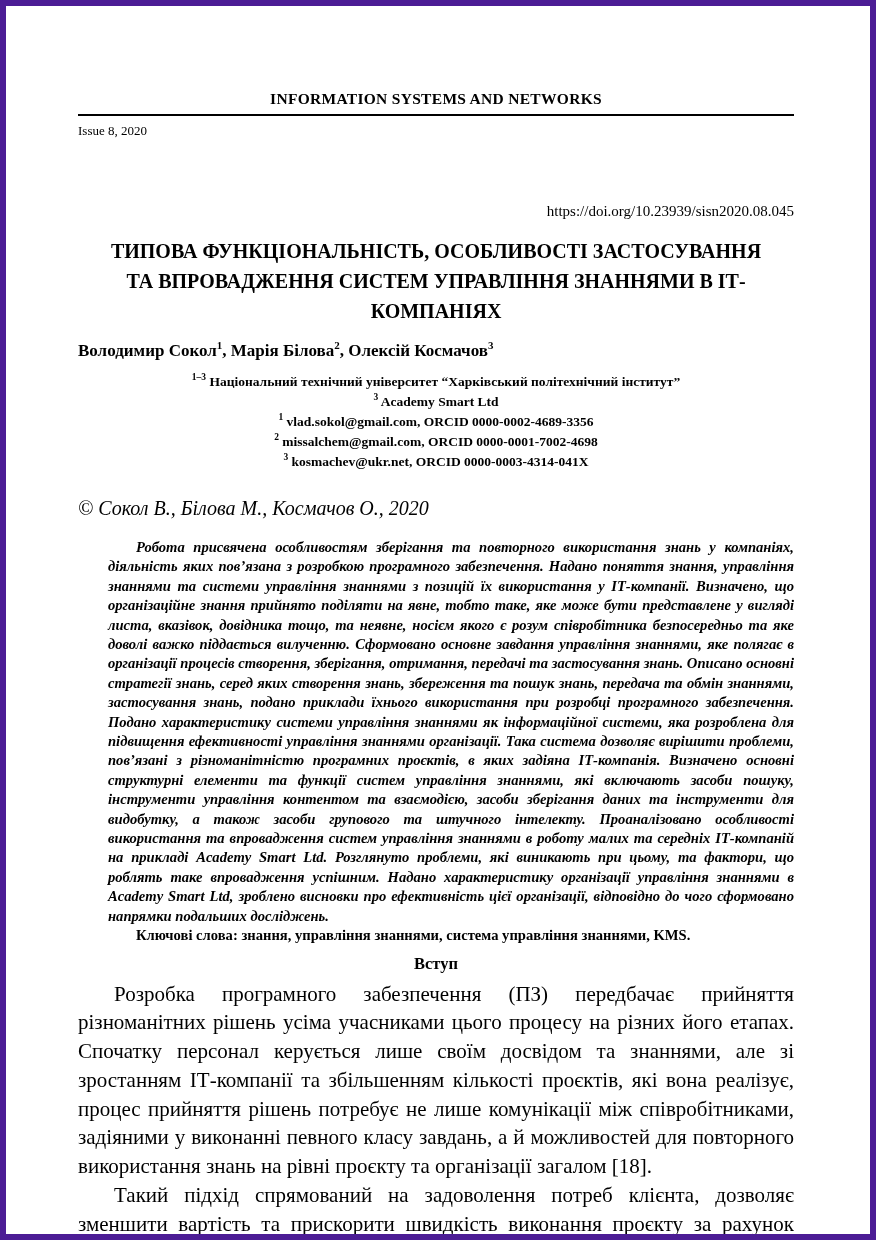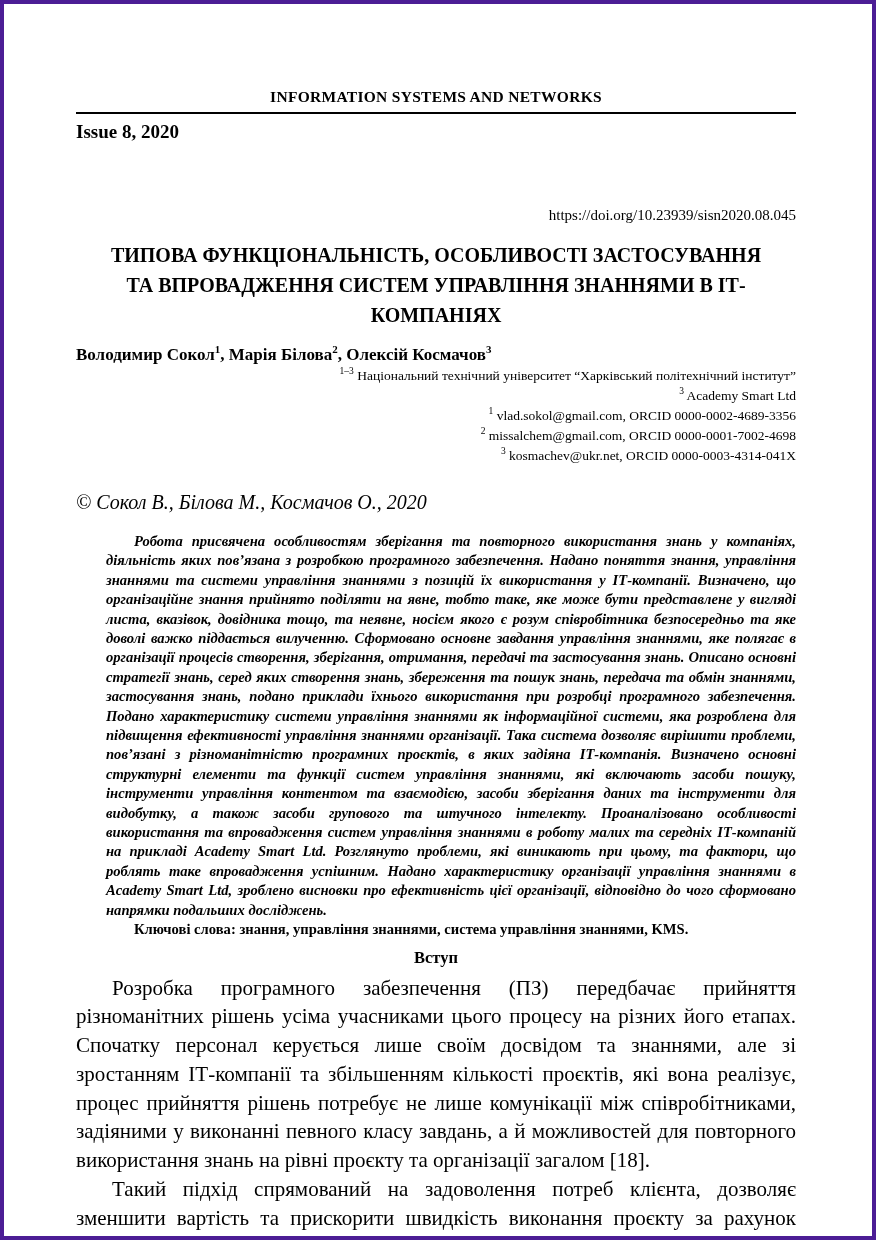--- a/index.html
+++ b/index.html
@@ -2,41 +2,41 @@
 <html lang="uk"><head>
 <meta charset="utf-8">
 <style>
   html, body { margin: 0; padding: 0; background: #e8e8e8; }
   .page {
     position: relative;
     width: 876px;
     height: 1240px;
     margin: 0 auto;
     background: #ffffff;
-    border: 4px solid #4c1d95;
+    border: 6px solid #4c1d95;
     box-sizing: border-box;
     padding: 84px 76px 40px 72px;
     font-family: "Liberation Serif", "DejaVu Serif", serif;
     color: #000000;
     overflow: hidden;
   }
   .journal-name {
     text-align: center;
     font-weight: bold;
     font-size: 15.5px;
     letter-spacing: 0.3px;
   }
   .header-rule {
     border: none;
     border-top: 2px solid #000;
     margin: 6px 0 7px 0;
   }
   .issue {
-    font-weight: bold;
-    font-size: 19px;
+    font-weight: normal;
+    font-size: 13px;
   }
   .doi {
     margin-top: 64px;
     text-align: right;
     font-size: 15px;
   }
   .udc {
     margin-top: 20px;
     text-align: right;
     font-weight: bold;
@@ -50,23 +50,25 @@
     font-size: 20px;
     line-height: 1.5;
   }
   .authors {
     margin-top: 13px;
     font-weight: bold;
     font-size: 17px;
   }
   .authors sup { font-size: 11px; }
   .affiliations {
-    text-align: right;
+    margin-top: 10px;
+    text-align: center;
     font-size: 13.5px;
     line-height: 1.45;
+    font-weight: bold;
   }
   .affiliations sup { font-size: 9.5px; }
   .copyright {
     margin-top: 26px;
     font-style: italic;
     font-size: 20px;
   }
   .abstract {
     margin: 18px 0 0 30px;
     font-weight: bold;

